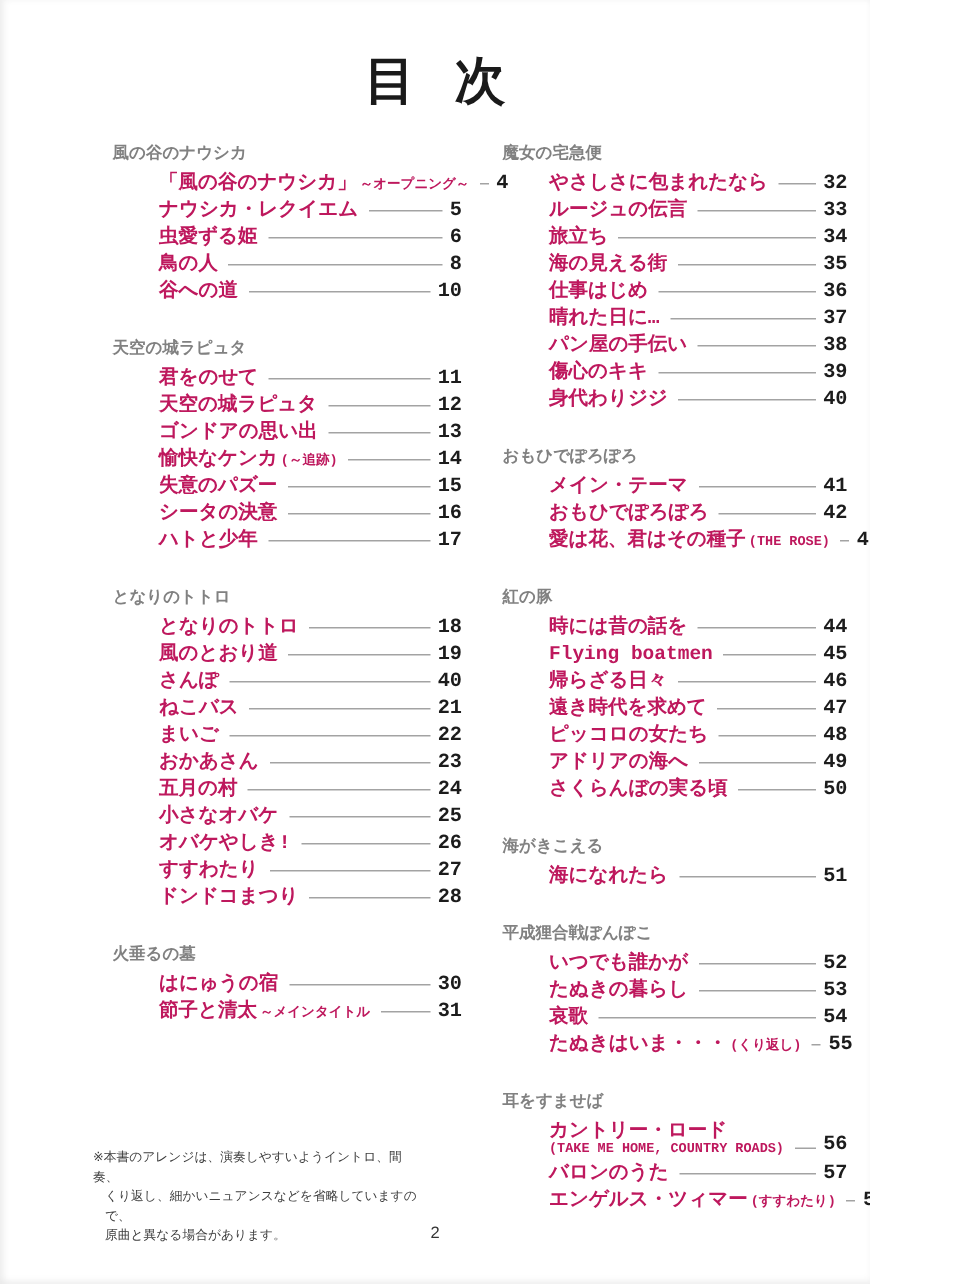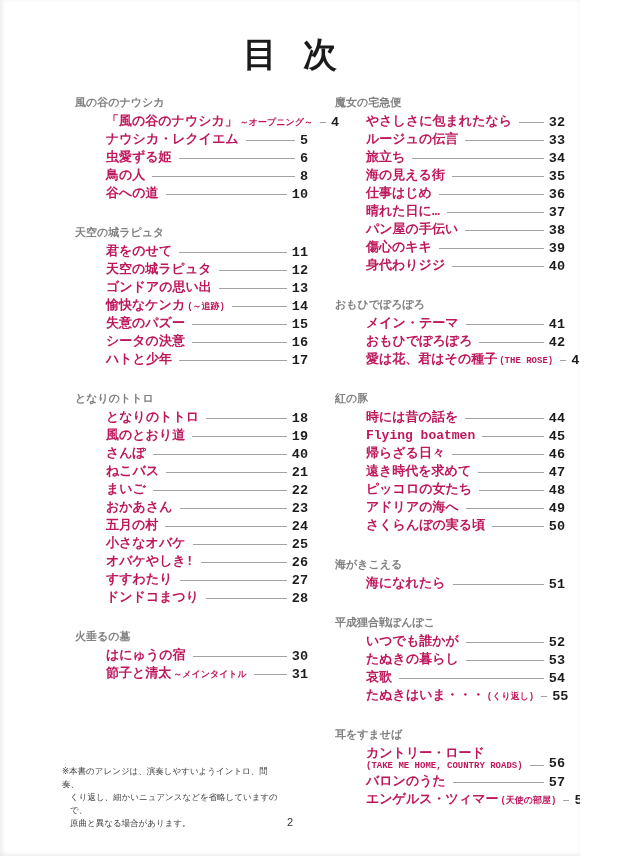--- a/index.html
+++ b/index.html
@@ -409,21 +409,21 @@
     <span class="pg">56</span>
   </div>
 
   <div class="row">
     <span class="song"><span class="song-main">バロンのうた</span></span>
     <span class="leader"></span>
     <span class="pg">57</span>
   </div>
 
   <div class="row">
-    <span class="song"><span class="song-main">エンゲルス・ツィマー</span><span class="suffix">(天使の部屋)</span></span>
+    <span class="song"><span class="song-main">エンゲルス・ツィマー</span><span class="suffix">(すすわたり)</span></span>
     <span class="leader"></span>
     <span class="pg">58</span>
   </div>
 </div>
   </section>
 </div>
   </div>
 
   <div class="footnote">
       <div>※本書のアレンジは、演奏しやすいようイントロ、間奏、</div>

